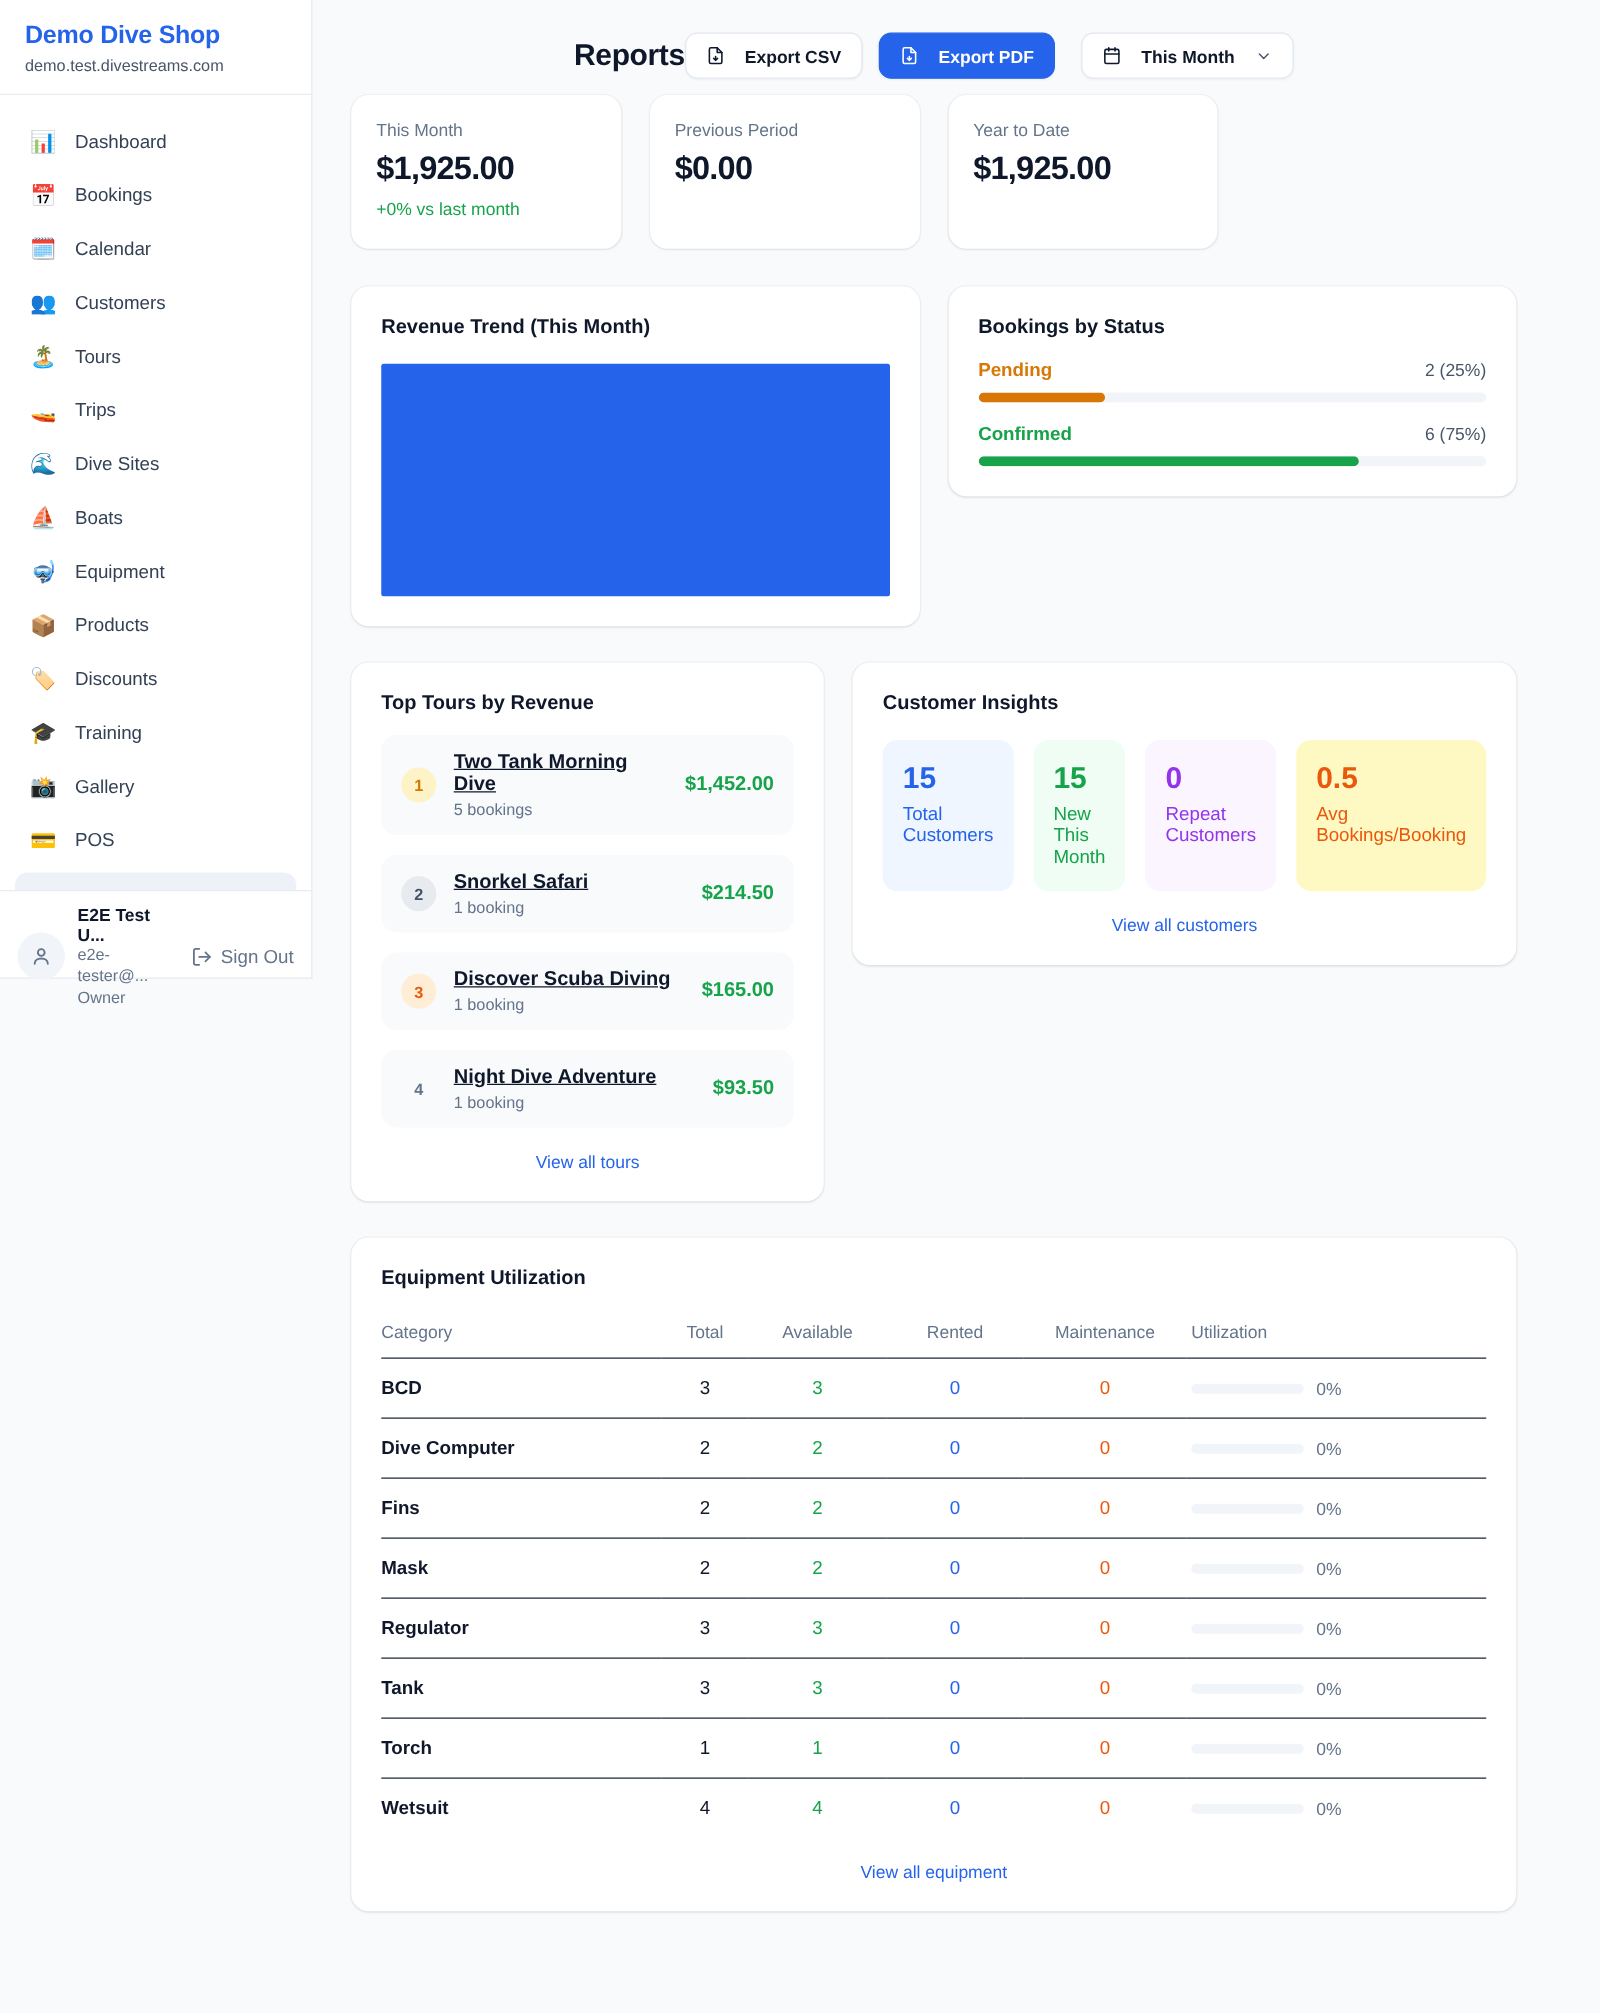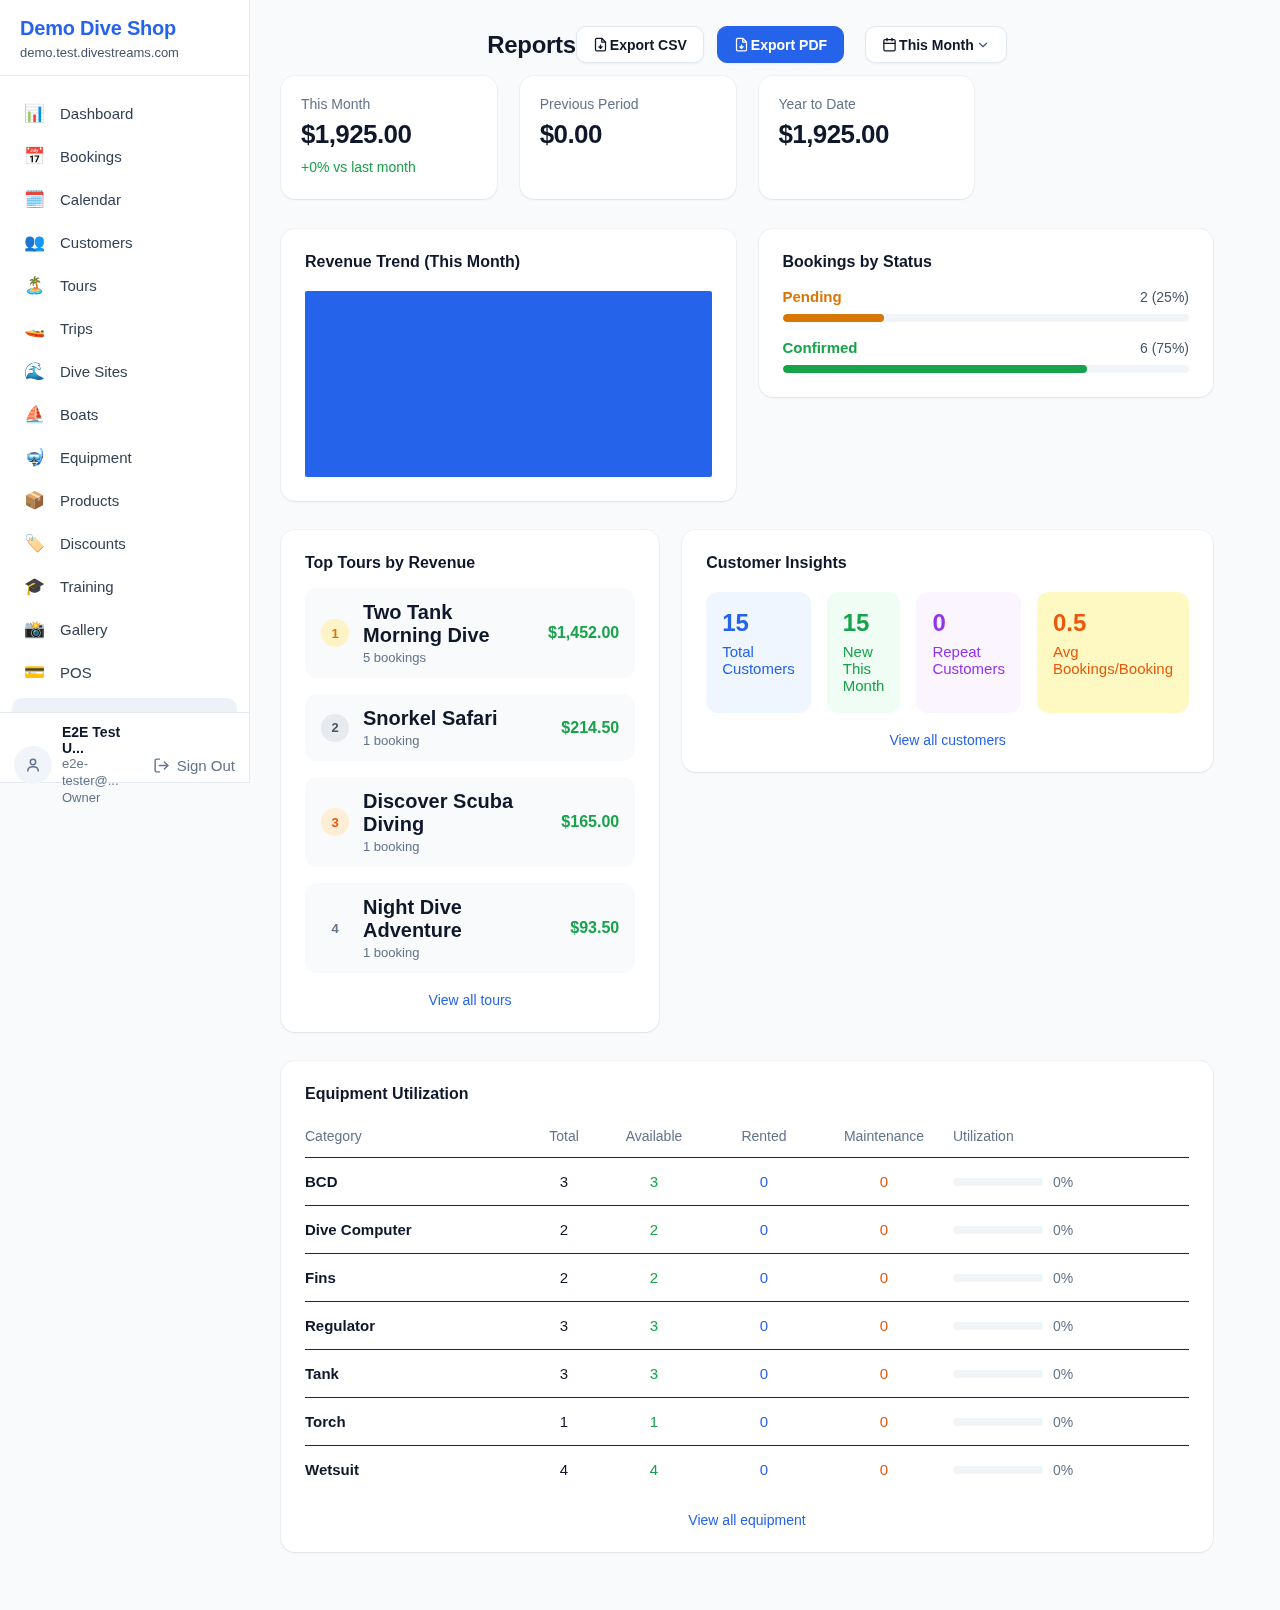--- a/index.html
+++ b/index.html
@@ -24,21 +24,21 @@
   .user-meta { flex:1; min-width:0; }
   .user-name { font-size:14px; font-weight:bold; color:#0f172a; }
   .user-email, .user-role { font-size:13px; color:#64748b; line-height:1.3; }
   .signout { display:flex; align-items:center; gap:7px; color:#64748b; font-size:15px; cursor:pointer; flex:none; }
 
   
   .main { margin-left:250px; padding:26px 67px 40px 31px; }
   .page-head { display:flex; align-items:center; justify-content:center; margin-bottom:13px; }
   .page-title { font-size:24px; font-weight:bold; letter-spacing:-0.3px; }
   .head-actions { display:flex; align-items:center; gap:13px; }
-  .btn { height:37px; display:inline-flex; align-items:center; gap:2px; padding:0 16px;
+  .btn { height:37px; display:inline-flex; align-items:center; gap:16px; padding:0 16px;
          border-radius:10px; border:1px solid #e2e8f0; background:#fff; font-size:14px; font-weight:bold;
          color:#0f172a; cursor:pointer; box-shadow:0 1px 2px rgba(15,23,42,.05); font-family:inherit; }
   .btn-primary { background:#2563eb; border-color:#2563eb; color:#fff; }
   .btn-period { margin-left:8px; font-weight:bold; }
   .btn svg { flex:none; }
 
   .card { background:#fff; border-radius:14px; box-shadow:0 1px 2px rgba(15,23,42,.07), 0 0 0 1px rgba(15,23,42,.035); }
 
   .stats { display:grid; grid-template-columns:repeat(4,1fr); gap:23px; margin-bottom:30px; }
   .stat { padding:20px; height:123px; }
@@ -67,21 +67,21 @@
 
   .tour-row { display:flex; align-items:center; gap:14px; background:#f8fafc; border-radius:12px;
               padding:13px 16px; margin-top:16px; cursor:pointer; }
   .tour-row:first-of-type { margin-top:20px; }
   .rank { width:28px; height:28px; border-radius:50%; display:flex; align-items:center; justify-content:center;
           font-size:13px; font-weight:bold; flex:none; }
   .rank-1 { background:#fef3c7; color:#d97706; }
   .rank-2 { background:#e7eaee; color:#475569; }
   .rank-3 { background:#ffedd5; color:#ea580c; }
   .rank-4 { background:transparent; color:#64748b; }
-  .tour-name { font-size:20px; font-weight:bold; }
+  .tour-name { font-size:16px; font-weight:bold;text-decoration:underline; }
   .tour-bookings { font-size:13px; color:#64748b; margin-top:3px; }
   .tour-amount { margin-left:auto; font-size:16px; font-weight:bold; color:#16a34a; }
   .view-all { display:block; text-align:center; margin-top:19px; font-size:14px; color:#2563eb;
               text-decoration:none; cursor:pointer; }
 
   .tiles { display:grid; grid-template-columns:1fr 1fr 1fr 1fr; gap:16px; margin-top:20px; }
   .tile { border-radius:12px; padding:17px 16px 19px; }
   .tile-value { font-size:24px; font-weight:bold; }
   .tile-label { font-size:15px; margin-top:6px; }
   .tile-blue { background:#eff6ff; } .tile-blue .tile-value, .tile-blue .tile-label { color:#2563eb; }
@@ -393,20 +393,35 @@
           <td>
               <div class="util">
                 <div class="util-track">
                   <div class="util-fill" style="width: 0%;"></div>
                 </div>
                 <span class="util-text">0%</span>
               </div>
             </td>
         </tr>
         <tr>
+          <td class="cat">Mask</td>
+          <td class="num">2</td>
+          <td class="num c-av">2</td>
+          <td class="num c-re">0</td>
+          <td class="num c-ma">0</td>
+          <td>
+              <div class="util">
+                <div class="util-track">
+                  <div class="util-fill" style="width: 0%;"></div>
+                </div>
+                <span class="util-text">0%</span>
+              </div>
+            </td>
+        </tr>
+        <tr>
           <td class="cat">Regulator</td>
           <td class="num">3</td>
           <td class="num c-av">3</td>
           <td class="num c-re">0</td>
           <td class="num c-ma">0</td>
           <td>
               <div class="util">
                 <div class="util-track">
                   <div class="util-fill" style="width: 0%;"></div>
                 </div>

